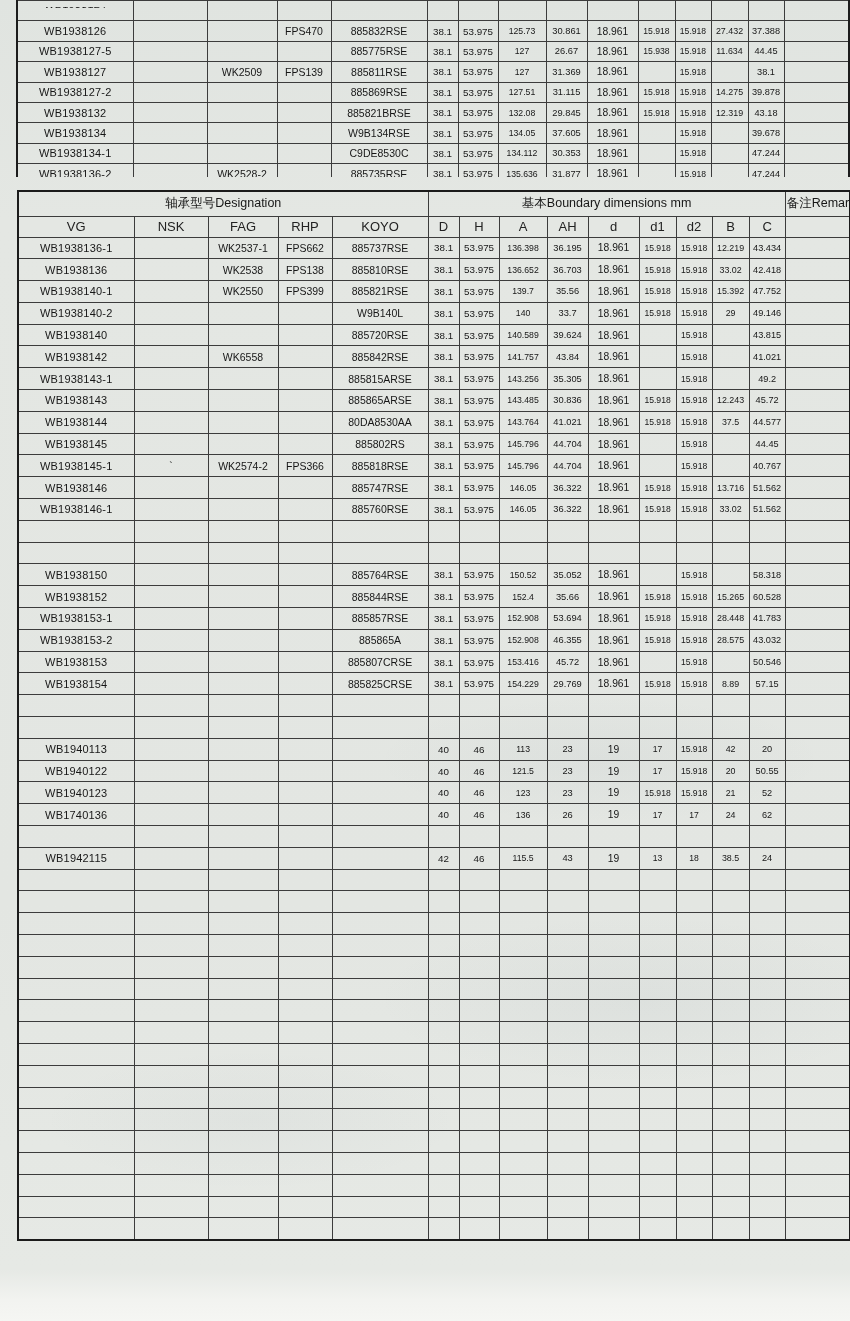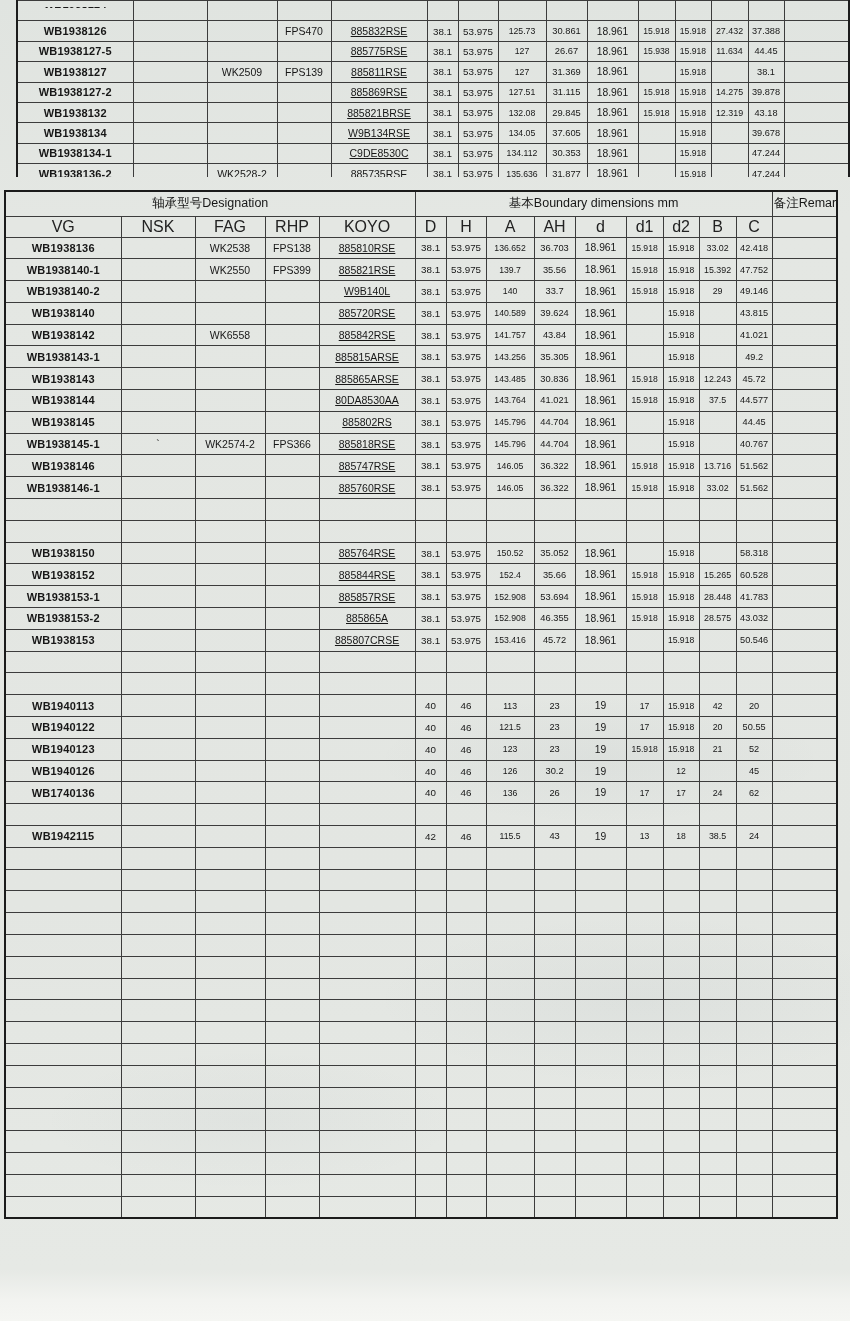--- a/index.html
+++ b/index.html
@@ -28,33 +28,33 @@
   }
   
   .topclip{position:absolute;left:16px;top:0;width:836px;height:177px;overflow:hidden;}
   table.top{width:832px;border:2.5px solid #1c1c1c;border-top:none;}
   table.top tbody tr{height:20.4px;}
   tr.clip-row{height:9px;}
   tr.clip-row td{padding:0;}
   .clipwrap{height:8px;overflow:hidden;}
   .clipwrap span{display:block;margin-top:-13px;line-height:20px;font-size:11px;letter-spacing:.2px;}
   
-  table.main{position:absolute;left:4px;top:190px;width:832px;border:2.5px solid #1b1b1b;}
+  table.main{position:absolute;left:17px;top:190px;width:832px;border:2.5px solid #1b1b1b;}
   table.main thead tr.band1{height:25px;}
   table.main thead tr.band2{height:21px;}
   table.main tbody tr{height:21.8px;}
   .hband{font-size:12.5px;color:#1d1d1d;}
-  .band2 td{font-size:16px;color:#222;}
+  .band2 td{font-size:13px;color:#222;}
   
   col.w0{width:116px}col.w1{width:74px}col.w2{width:70px}col.w3{width:54px}col.w4{width:96px}
   col.w5{width:31px}col.w6{width:40px}col.w7{width:48px}col.w8{width:41px}col.w9{width:51px}
   col.w10{width:37px}col.w11{width:36px}col.w12{width:37px}col.w13{width:36px}col.w14{width:65px}
-  td.c0{font-size:11px;letter-spacing:.2px;font-weight:bold;}
+  td.c0{font-size:11px;letter-spacing:.2px;}
   td.c1,td.c2,td.c3{font-size:10.5px;}
-  td.c4{font-size:10.5px;text-decoration:underline;}
+  td.c4{font-size:10.5px;}
   td.c5,td.c6{font-size:9.8px;}
   td.c7{font-size:8.7px;}
   td.c8{font-size:9.3px;}
   td.c9{font-size:10.3px;}
   td.c10,td.c11{font-size:8.6px;}
   td.c12{font-size:8.9px;}
   td.c13{font-size:9.2px;}
   td.c14{font-size:9px;}
 </style>
 </head>
@@ -336,20 +336,37 @@
         <td>d</td>
         <td>d1</td>
         <td>d2</td>
         <td>B</td>
         <td>C</td>
         <td></td>
       </tr>
     </thead>
     <tbody>
         <tr>
+          <td class="c0">WB1938136-1</td>
+          <td class="c1"></td>
+          <td class="c2">WK2537-1</td>
+          <td class="c3">FPS662</td>
+          <td class="c4">885737RSE</td>
+          <td class="c5">38.1</td>
+          <td class="c6">53.975</td>
+          <td class="c7">136.398</td>
+          <td class="c8">36.195</td>
+          <td class="c9">18.961</td>
+          <td class="c10">15.918</td>
+          <td class="c11">15.918</td>
+          <td class="c12">12.219</td>
+          <td class="c13">43.434</td>
+          <td class="c14"></td>
+        </tr>
+        <tr>
           <td class="c0">WB1938136</td>
           <td class="c1"></td>
           <td class="c2">WK2538</td>
           <td class="c3">FPS138</td>
           <td class="c4">885810RSE</td>
           <td class="c5">38.1</td>
           <td class="c6">53.975</td>
           <td class="c7">136.652</td>
           <td class="c8">36.703</td>
           <td class="c9">18.961</td>
@@ -656,20 +673,37 @@
           <td class="c4">885807CRSE</td>
           <td class="c5">38.1</td>
           <td class="c6">53.975</td>
           <td class="c7">153.416</td>
           <td class="c8">45.72</td>
           <td class="c9">18.961</td>
           <td class="c10"></td>
           <td class="c11">15.918</td>
           <td class="c12"></td>
           <td class="c13">50.546</td>
+          <td class="c14"></td>
+        </tr>
+        <tr>
+          <td class="c0">WB1938154</td>
+          <td class="c1"></td>
+          <td class="c2"></td>
+          <td class="c3"></td>
+          <td class="c4">885825CRSE</td>
+          <td class="c5">38.1</td>
+          <td class="c6">53.975</td>
+          <td class="c7">154.229</td>
+          <td class="c8">29.769</td>
+          <td class="c9">18.961</td>
+          <td class="c10">15.918</td>
+          <td class="c11">15.918</td>
+          <td class="c12">8.89</td>
+          <td class="c13">57.15</td>
           <td class="c14"></td>
         </tr>
         <tr>
           <td class="c0"></td>
           <td class="c1"></td>
           <td class="c2"></td>
           <td class="c3"></td>
           <td class="c4"></td>
           <td class="c5"></td>
           <td class="c6"></td>
@@ -741,37 +775,20 @@
           <td class="c4"></td>
           <td class="c5">40</td>
           <td class="c6">46</td>
           <td class="c7">123</td>
           <td class="c8">23</td>
           <td class="c9">19</td>
           <td class="c10">15.918</td>
           <td class="c11">15.918</td>
           <td class="c12">21</td>
           <td class="c13">52</td>
-          <td class="c14"></td>
-        </tr>
-        <tr>
-          <td class="c0">WB1940126</td>
-          <td class="c1"></td>
-          <td class="c2"></td>
-          <td class="c3"></td>
-          <td class="c4"></td>
-          <td class="c5">40</td>
-          <td class="c6">46</td>
-          <td class="c7">126</td>
-          <td class="c8">30.2</td>
-          <td class="c9">19</td>
-          <td class="c10"></td>
-          <td class="c11">12</td>
-          <td class="c12"></td>
-          <td class="c13">45</td>
           <td class="c14"></td>
         </tr>
         <tr>
           <td class="c0">WB1740136</td>
           <td class="c1"></td>
           <td class="c2"></td>
           <td class="c3"></td>
           <td class="c4"></td>
           <td class="c5">40</td>
           <td class="c6">46</td>

